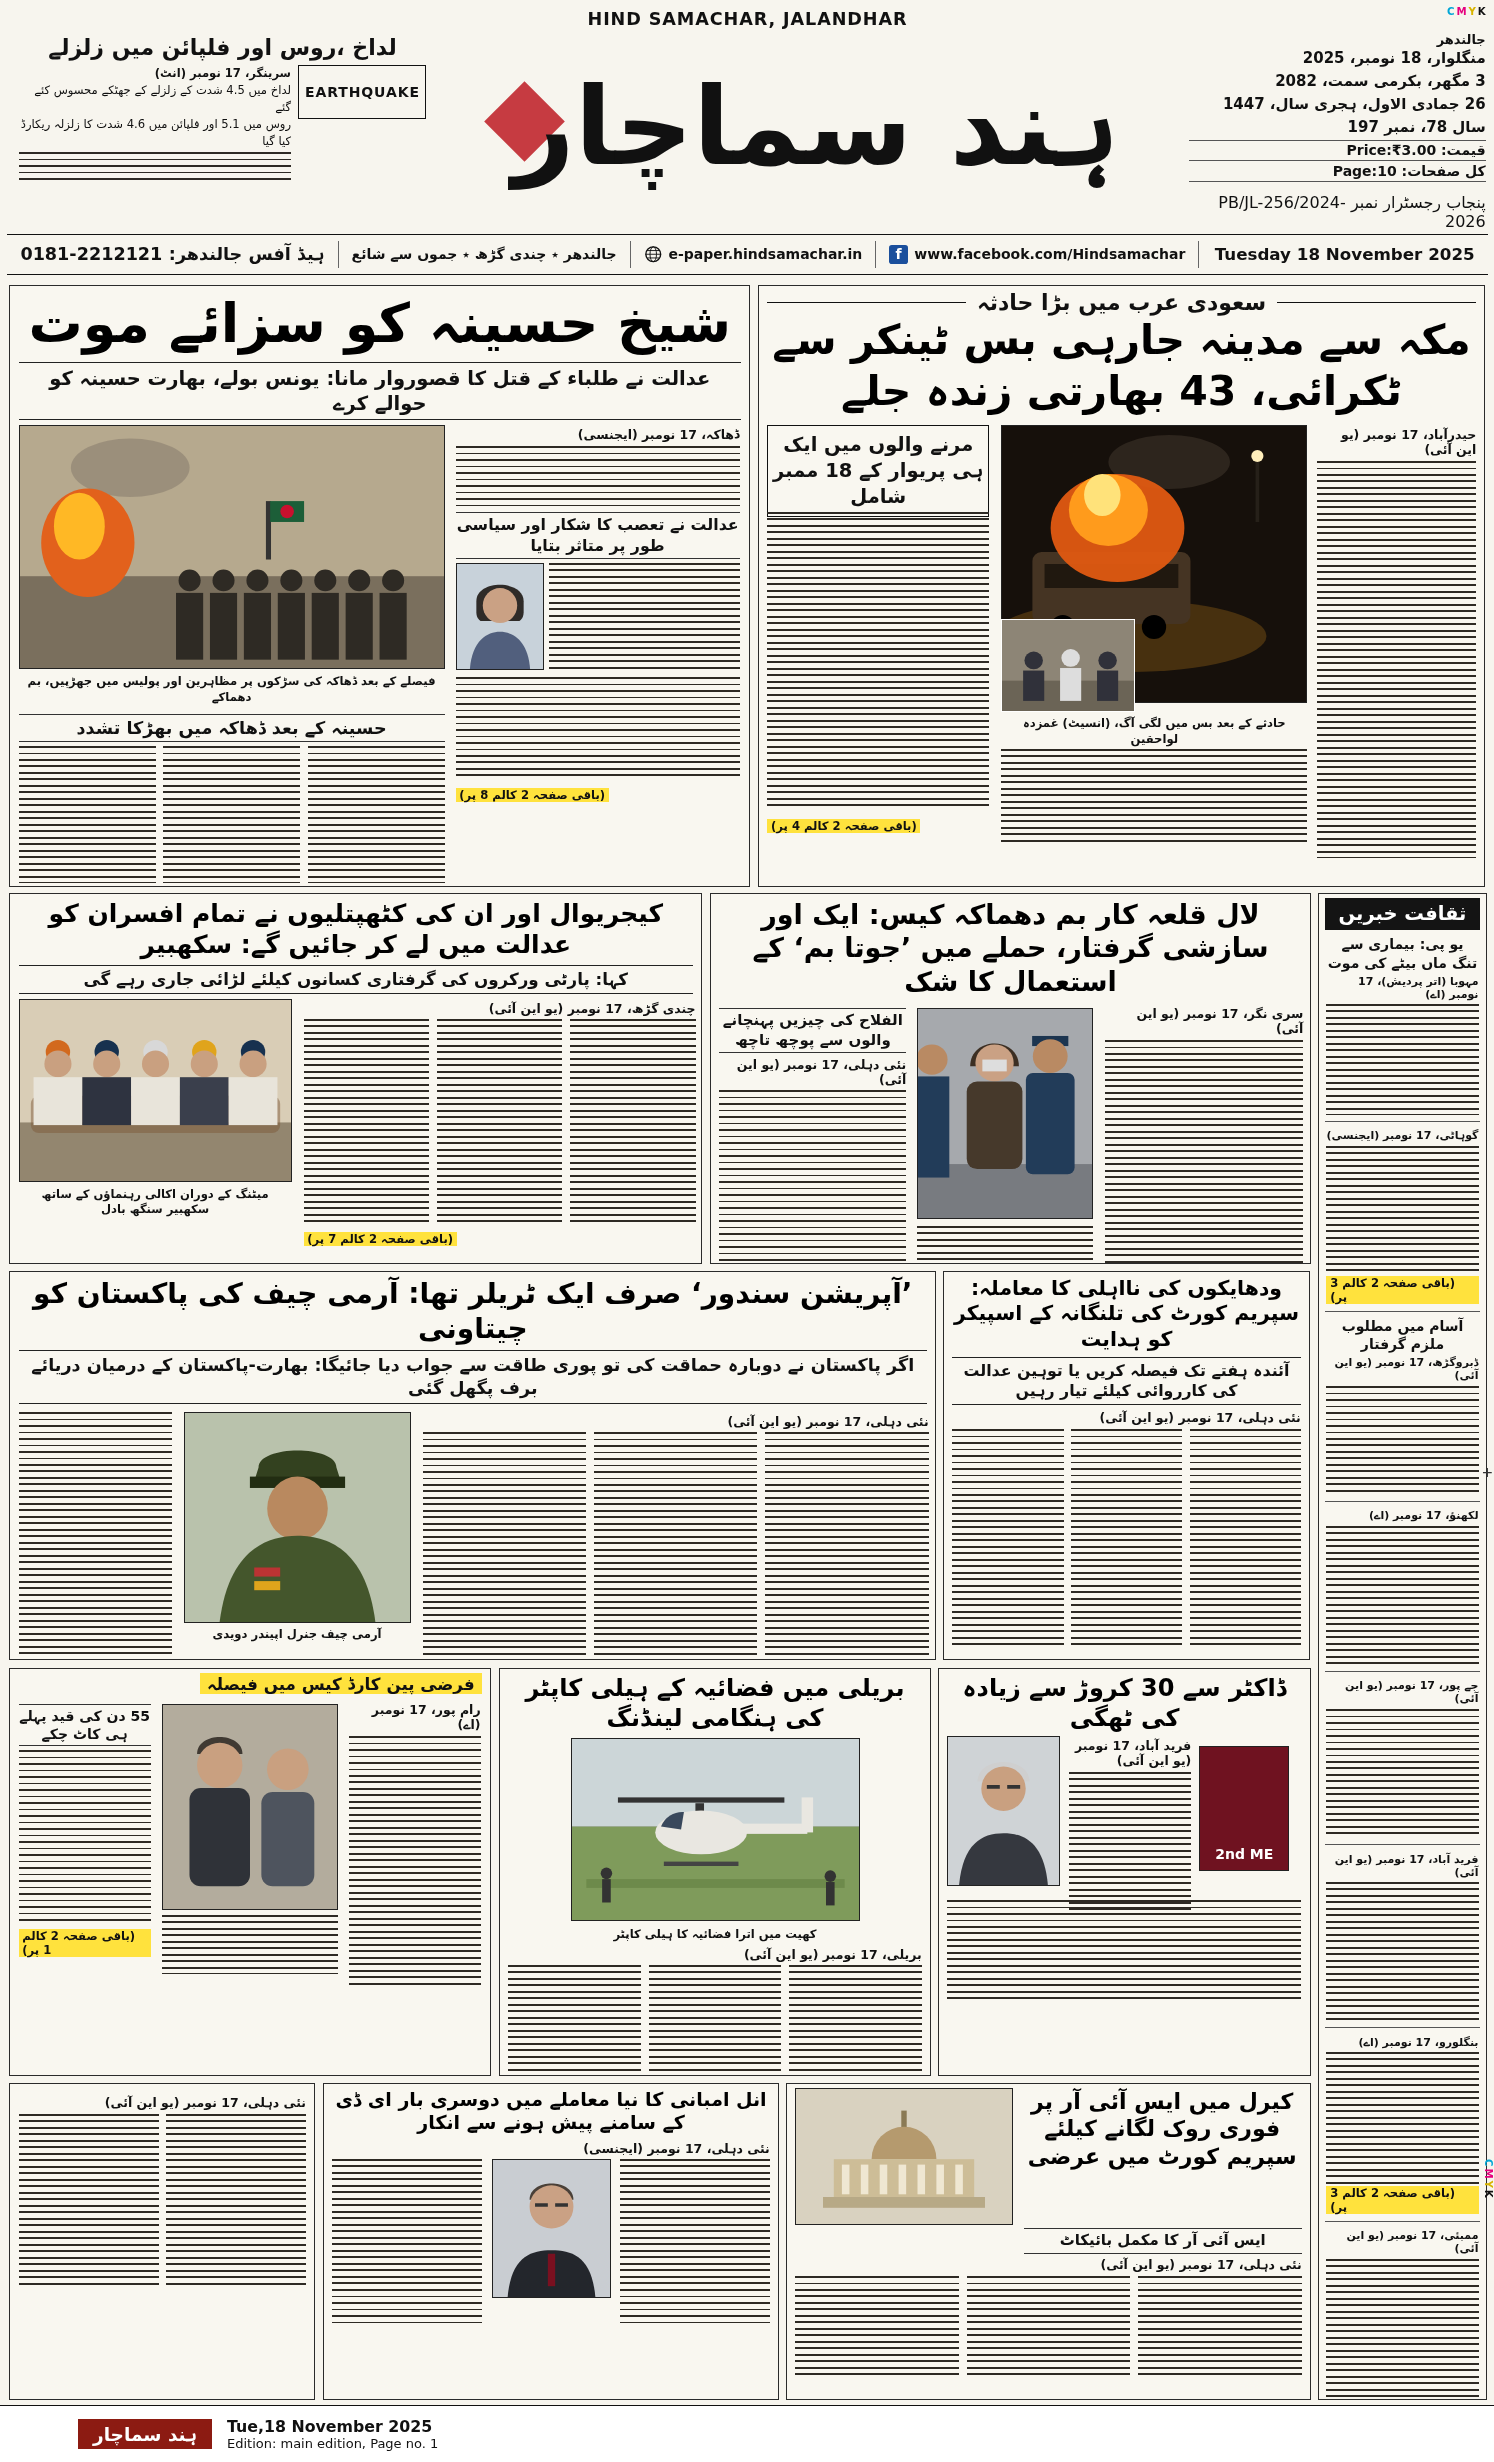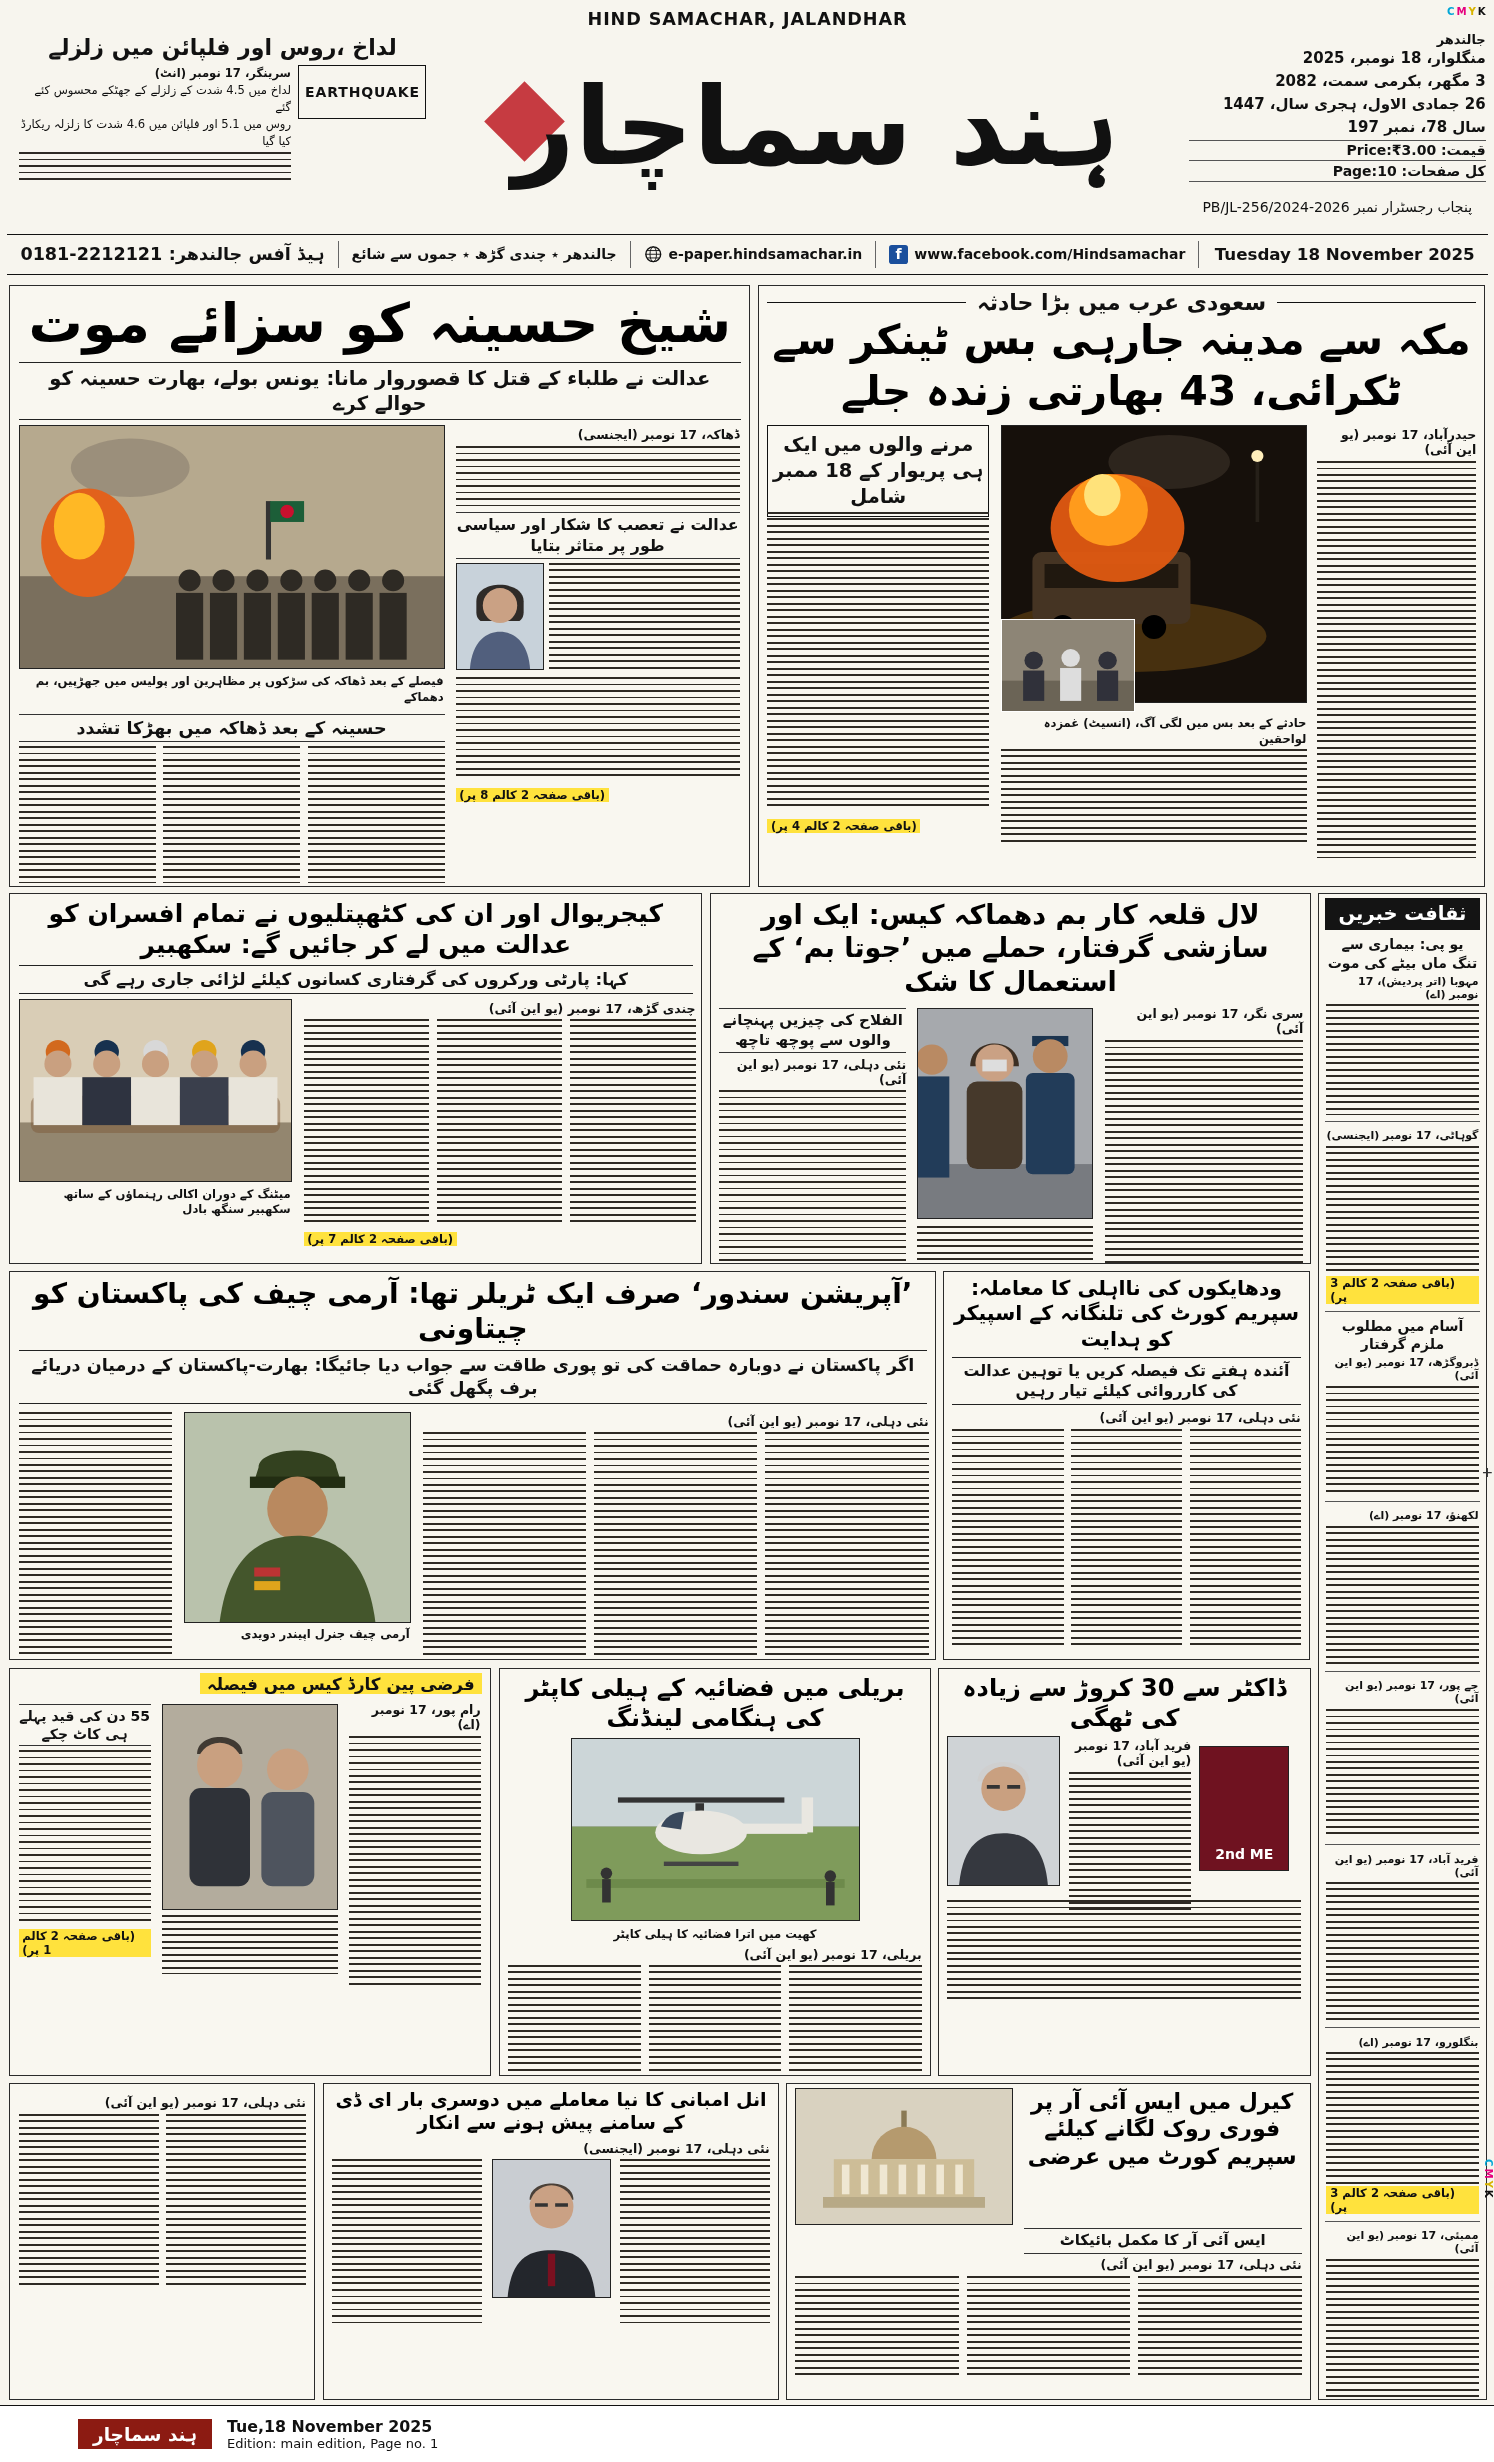--- a/index.html
+++ b/index.html
@@ -34,21 +34,21 @@
     display:flex; align-items:center; justify-content:center; }
   .emblem { position:absolute; left:37px; top:54px; width:57px; height:57px;
     background:#c0272d; transform:rotate(45deg); opacity:.9; }
   .masthead-text { position:relative; font-size:108px; font-weight:bold; line-height:1;
     letter-spacing:-1.9px; }
 
   .pub-info { position:absolute; right:9.3px; top:31.5px; width:297px; text-align:right; }
   .pi-place { font-size:13px; font-weight:bold; }
   .pi-line { font-size:15px; font-weight:bold; line-height:1.55; }
   .pi-price { font-size:14px; font-weight:bold; border-top:0.9px solid #555; padding:1.9px 0; }
-  .pi-reg { font-size:14px; border-top:0.9px solid #555; padding-top:17px;text-align:center; }
+  .pi-reg { font-size:16px; border-top:0.9px solid #555; padding-top:11px; }
 
   .contact-bar { position:absolute; left:7.4px; right:7.4px; top:234px; height:41px;
     border-top:1.9px solid #111; border-bottom:1.9px solid #111;
     display:flex; align-items:center; }
   .cb-seg { padding:0 13px; border-right:0.9px solid #666; font-size:14px; font-weight:bold;
     display:flex; align-items:center; gap:6.5px; white-space:nowrap; height:70%; }
   .cb-seg:last-child { border-right:none; margin-left:auto; font-size:16.7px; }
   .cb-office { font-size:17.6px; }
   .fb-icon { width:18.5px; height:18.5px; background:#1b4f9c; color:#fff; border-radius:2.8px;
     display:inline-flex; align-items:center; justify-content:center; font-weight:bold;
@@ -67,21 +67,21 @@
   .dateline { font-weight:bold; font-size:12.5px; margin:1.9px 0 3.7px; text-align:right; }
   .cont { background:#ffe23d; font-weight:bold; font-size:11.6px; padding:0 3.7px;
     display:inline-block; }
   .cont:empty, .sb-head:empty { display:none; }
   .tl { background-image:repeating-linear-gradient(to bottom,
       #2e2a24 0px, #2e2a24 1.9px, transparent 1.9px, transparent 6.5px); }
   .cols { display:flex; gap:7.4px; }
   .cols > .tl { flex:1; }
   .ph { position:absolute; border:0.9px solid #222; background:#8a8a8a; overflow:hidden; }
   .ph svg { display:block; width:100%; height:100%; }
-  .cap { font-size:11.6px; font-weight:bold; line-height:1.35; 
+  .cap { font-size:11.6px; font-weight:bold; line-height:1.35; text-align:center;
     padding:1.9px 0.9px; }
   .kicker { display:flex; align-items:center; gap:11px; font-weight:bold; font-size:22px; }
   .kicker::before, .kicker::after { content:""; flex:1; border-top:1.9px solid #111; }
   .boxed { border:1.9px solid #111; font-weight:bold; text-align:center; padding:5.6px 3.7px;
     line-height:1.35; }
   .poster { position:absolute; background:#6f1220; color:#fff; border:0.9px solid #222;
     display:flex; align-items:flex-end; justify-content:center; font-weight:bold;
     font-size:14px; padding-bottom:7.4px; }
   .kicker-hl { background:#ffe23d; font-weight:bold; display:inline-block; padding:0.9px 7.4px; }
 

